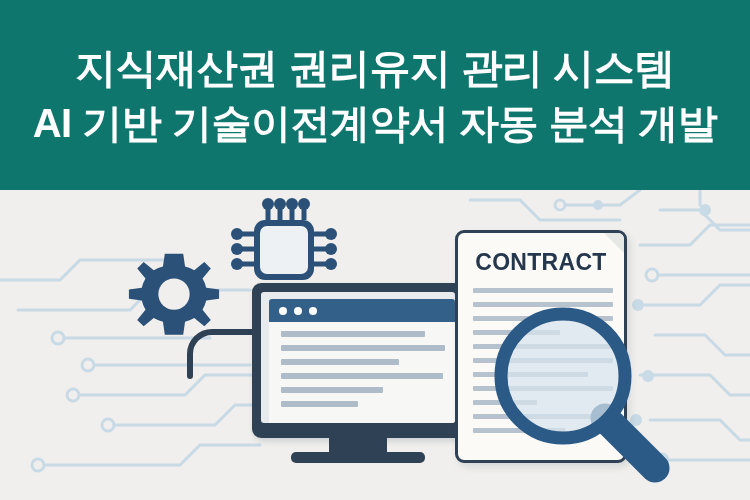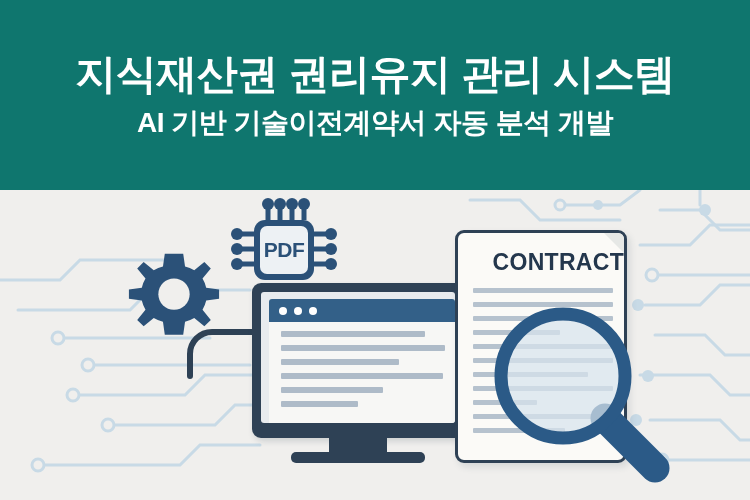--- a/index.html
+++ b/index.html
@@ -38,21 +38,21 @@
     color: #ffffff;
     font-size: 41px;
     font-weight: bold;
     letter-spacing: -0.5px;
     line-height: 1.0;
     white-space: nowrap;
     margin-bottom: 14px;
   }
   .header-line2 {
     color: #ffffff;
-    font-size: 28px;
+    font-size: 40px;
     font-weight: bold;
     letter-spacing: -0.5px;
     line-height: 1.0;
     white-space: nowrap;
   }
 
   
   .stage {
     position: absolute;
     left: 0;
@@ -209,21 +209,21 @@
     box-sizing: border-box;
     z-index: 28;
     box-shadow: 3px 4px 7px rgba(40,60,80,0.13);
     overflow: hidden;
   }
   .doc-title {
     position: absolute;
     left: 0;
     top: 16px;
     width: 100%;
-    text-align: right;
+    text-align: center;
     font-size: 23px;
     font-weight: bold;
     color: #24374d;
     letter-spacing: 0.3px;
   }
   .doc-lines {
     position: absolute;
     left: 15px;
     top: 55px;
     width: 140px;
@@ -356,23 +356,20 @@
         </g>
         <g fill="#2b5178">
           <circle cx="103" cy="36" r="6"></circle>
             <circle cx="103" cy="51" r="6"></circle>
             <circle cx="103" cy="66" r="6"></circle>
         </g>
 
         <rect x="26" y="22" width="60" height="60" rx="11" fill="#2b5178"></rect>
         <rect x="32" y="28" width="48" height="48" rx="7" fill="#edf1f4"></rect>
       </svg>
-      <div style="position:absolute;left:26px;top:22px;width:60px;height:60px;
-                  display:flex;align-items:center;justify-content:center;
-                  font-size:21px;font-weight:bold;color:#2b5178;letter-spacing:-0.5px;">PDF</div>
     </div>
 
 
     <svg class="cable-svg" viewBox="0 0 110 80">
       <path d="M104 12 L42 12 A22 22 0 0 0 20 34 L20 56" stroke="#2e4155" stroke-width="6" fill="none" stroke-linecap="round"></path>
     </svg>
 
     <div class="monitor">
       <div class="monitor-bezel">
         <div class="monitor-screen">

